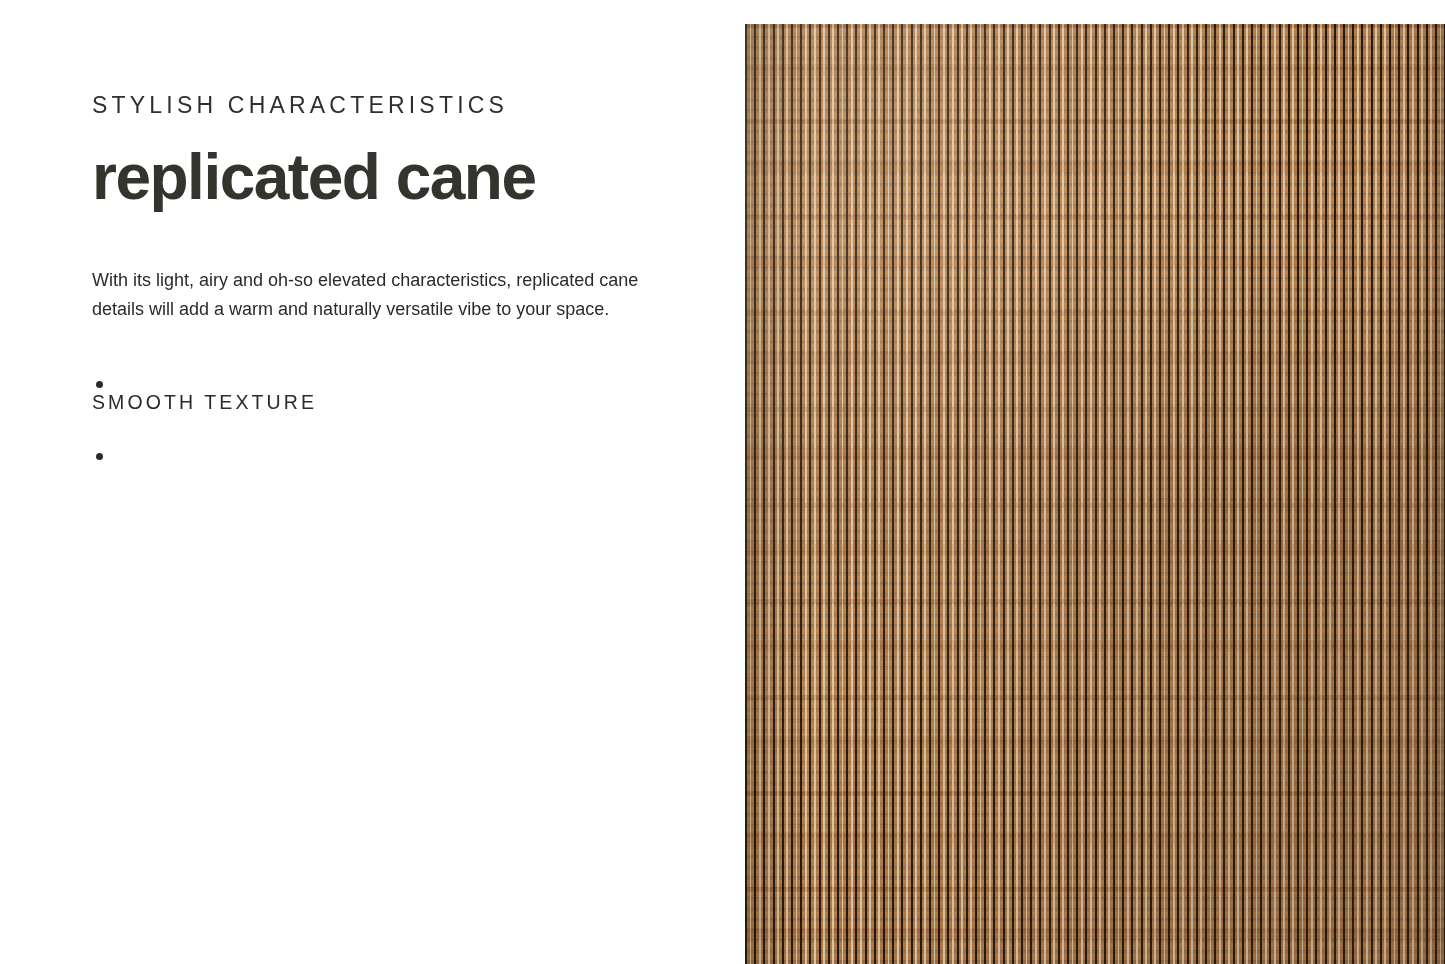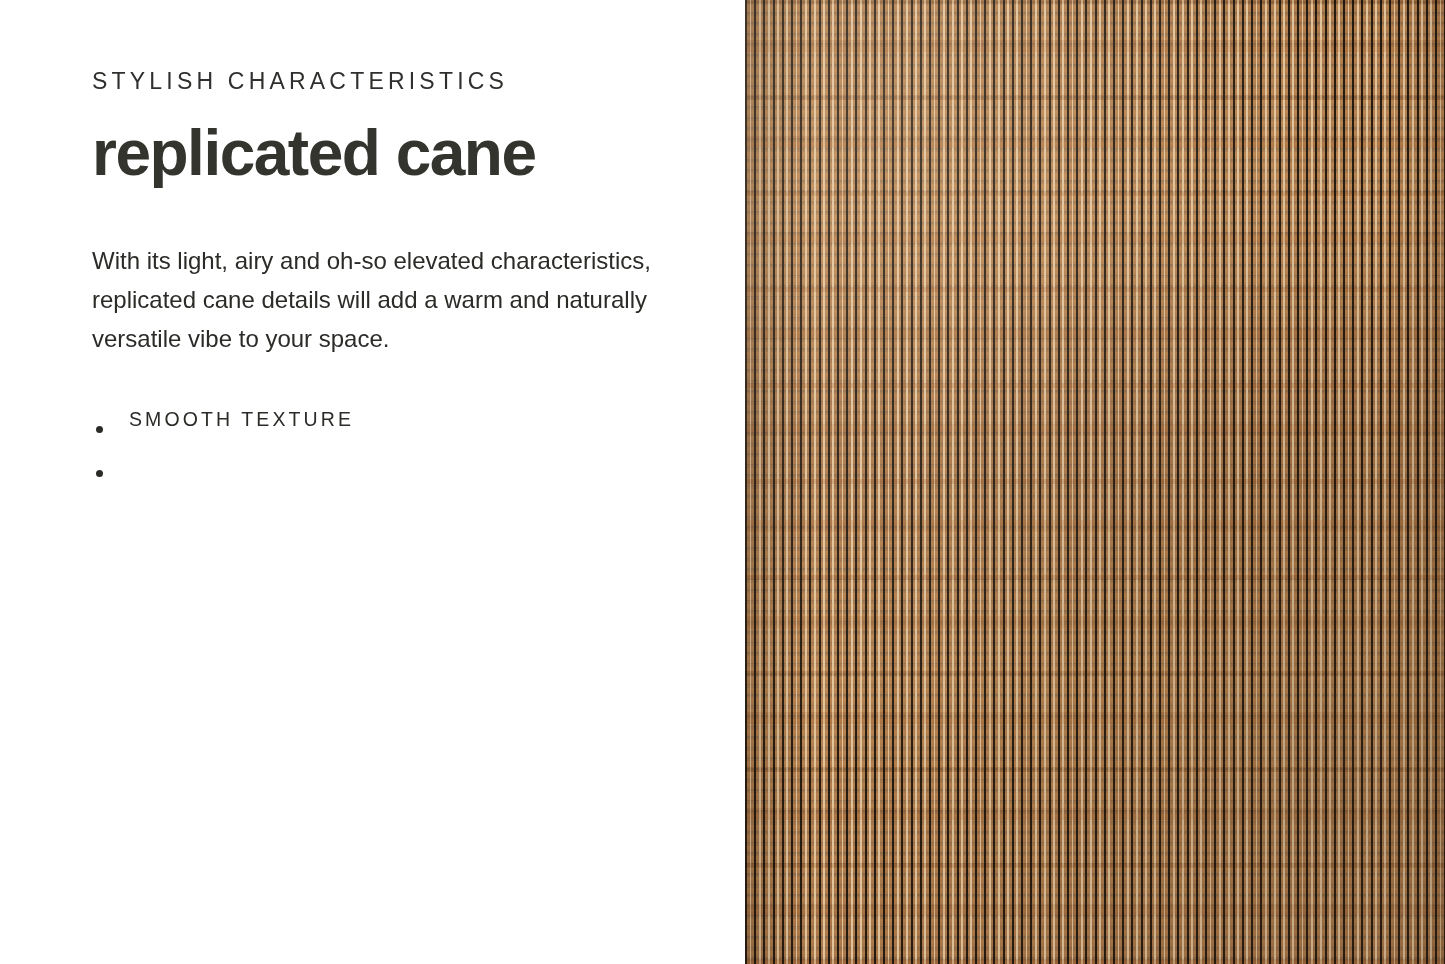--- a/index.html
+++ b/index.html
@@ -12,20 +12,21 @@
     height: 964px;
     overflow: hidden;
     font-family: "Liberation Sans", sans-serif;
   }
   .page {
     position: relative;
     width: 1445px;
     height: 752px;
     display: flex;
     background: #f97316;
+    margin-top: 24px;
   }
   
   .left-panel {
     width: 745px;
     height: 964px;
     box-sizing: border-box;
     padding: 68px 60px 0 92px;
     background: #ffffff;
     position: relative;
   }
@@ -44,36 +45,37 @@
     font-size: 64px;
     font-weight: bold;
     color: #34342f;
     line-height: 0.98;
     letter-spacing: -1.5px;
     margin: 0;
     max-width: 470px;
   }
   .body-copy {
     font-family: "Liberation Sans", sans-serif;
-    font-size: 24px;
+    font-size: 18px;
     font-weight: 400;
     color: #2b2b28;
     line-height: 1.62;
     margin: 58px 0 0 0;
     max-width: 560px;
   }
   .feature-list {
     list-style: none;
     margin: 46px 0 0 0;
     padding: 0;
   }
   .feature-list li {
     display: flex;
-    align-items: flex-end;
+    align-items: flex-start;
     margin-bottom: 27px;
+    flex-direction: column;
   }
   .bullet {
     display: inline-block;
     width: 7px;
     height: 7px;
     border-radius: 50%;
     background: #2b2b28;
     margin: 10px 26px 0 4px;
     flex: none;
   }

